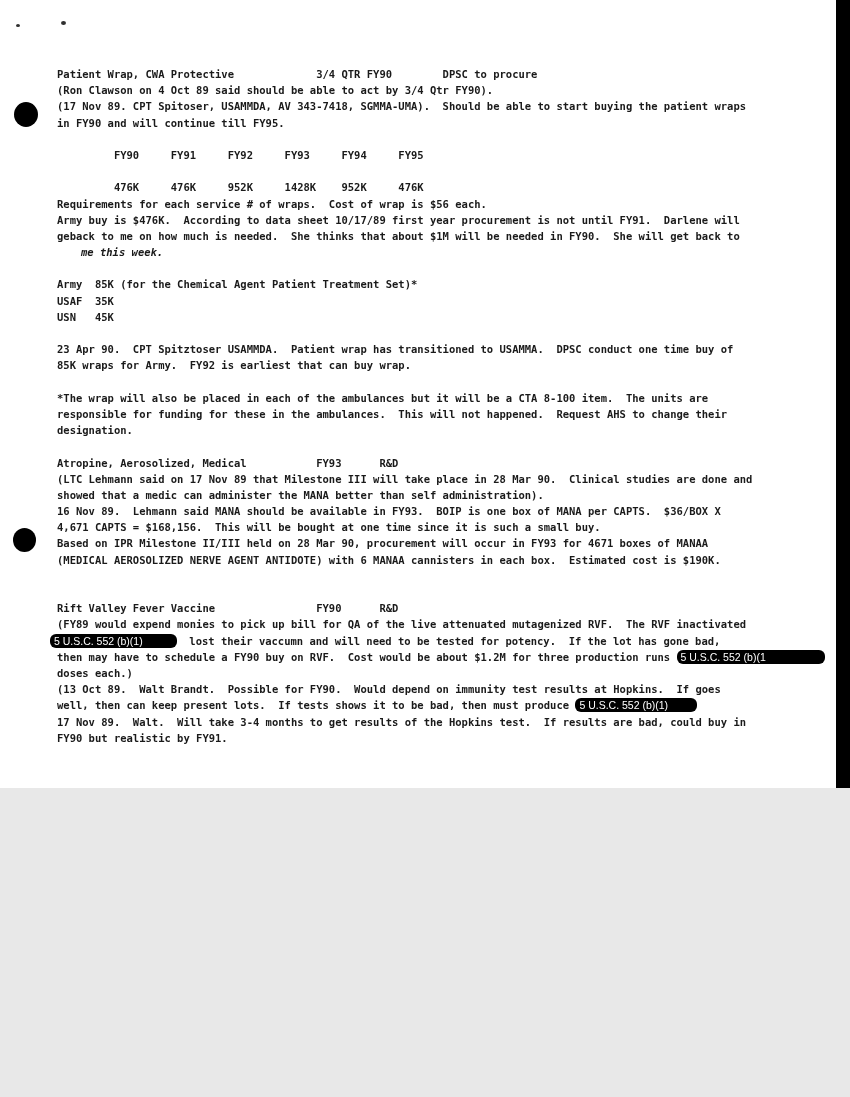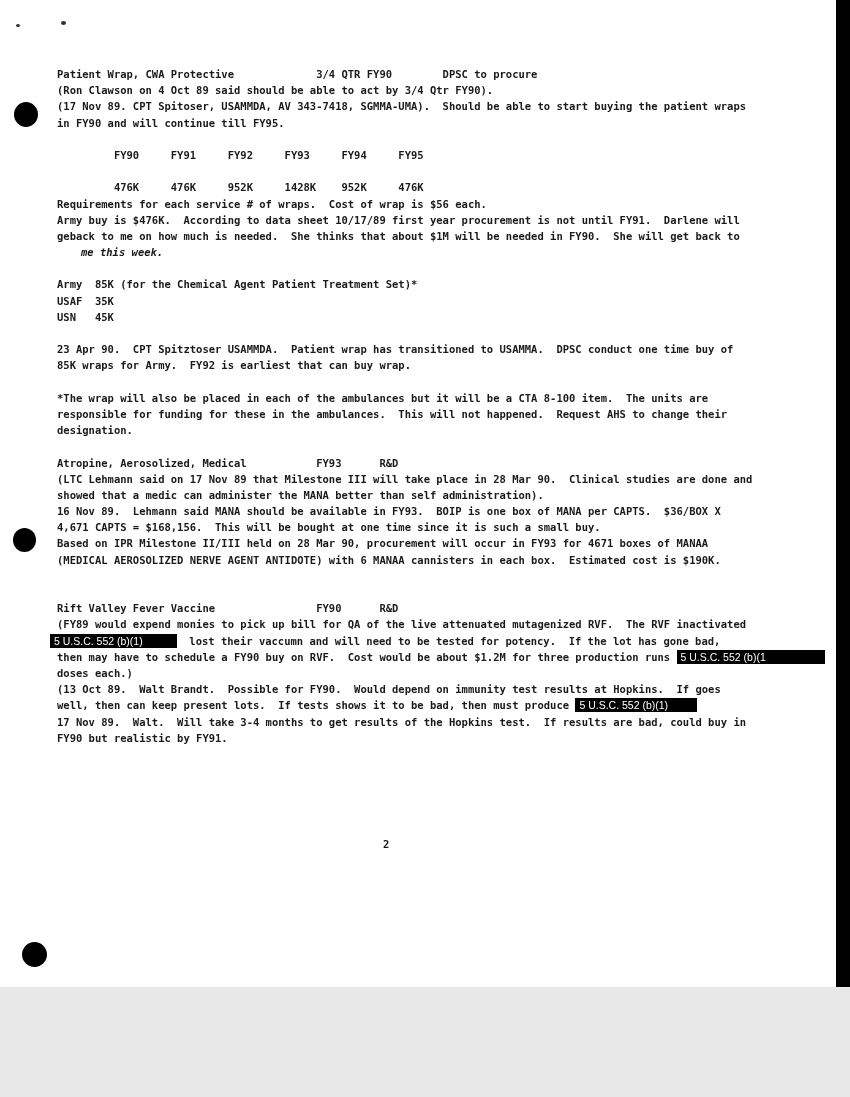--- a/index.html
+++ b/index.html
@@ -1,34 +1,35 @@
 <!DOCTYPE html>
 <html><head>
 <meta charset="utf-8">
 <style>
   html,body{margin:0;padding:0;background:#e8e8e8;}
   .page{
     position:relative;
-    width:850px;height:987px;
+    width:850px;height:788px;
     background:#ffffff;
     overflow:hidden;
     font-family:"DejaVu Sans Mono",monospace;
   }
   .doc{
     position:absolute;left:57px;top:66px;width:760px;
     font-size:10.5px;font-weight:bold;line-height:16.2px;
     color:#1a1a1a;white-space:pre;
   }
   .line{height:16.2px;}
   .line .italic{font-style:italic;margin-left:24px;}
   .redact{
     background:#000;color:#fff;
     font-family:"Liberation Sans",sans-serif;
     font-weight:normal;font-size:10.5px;
     padding:1px 4px;
+    border-radius:6px;
   }
   .page-num{
     position:absolute;left:383px;top:838px;
     font-size:10.5px;font-weight:bold;color:#1a1a1a;
   }
   .hole{position:absolute;background:#000;border-radius:50%;}
   .hole-1{left:14px;top:102px;width:24px;height:25px;}
   .hole-2{left:13px;top:528px;width:23px;height:24px;}
   .hole-3{left:22px;top:942px;width:25px;height:25px;}
   .edge-right{position:absolute;right:0;top:0;width:14px;height:1097px;background:#000;}

